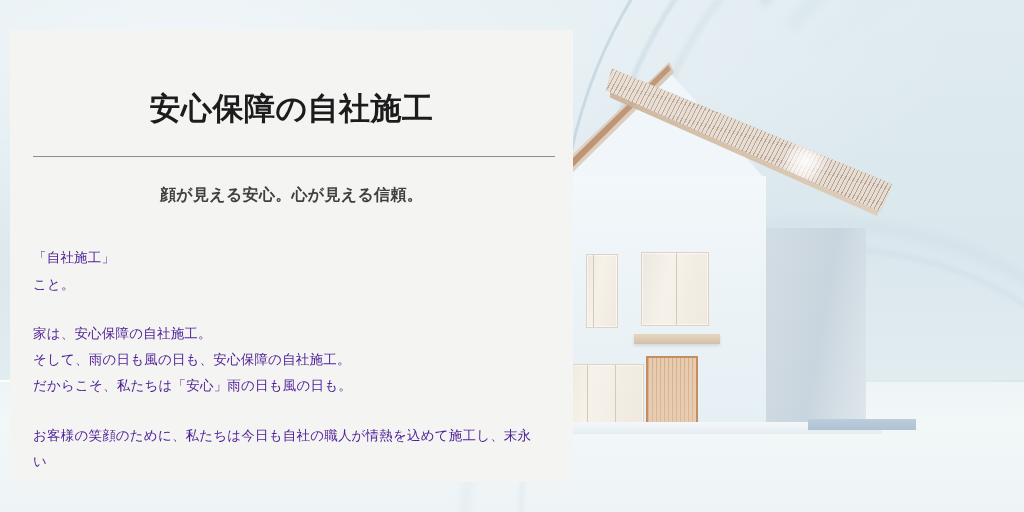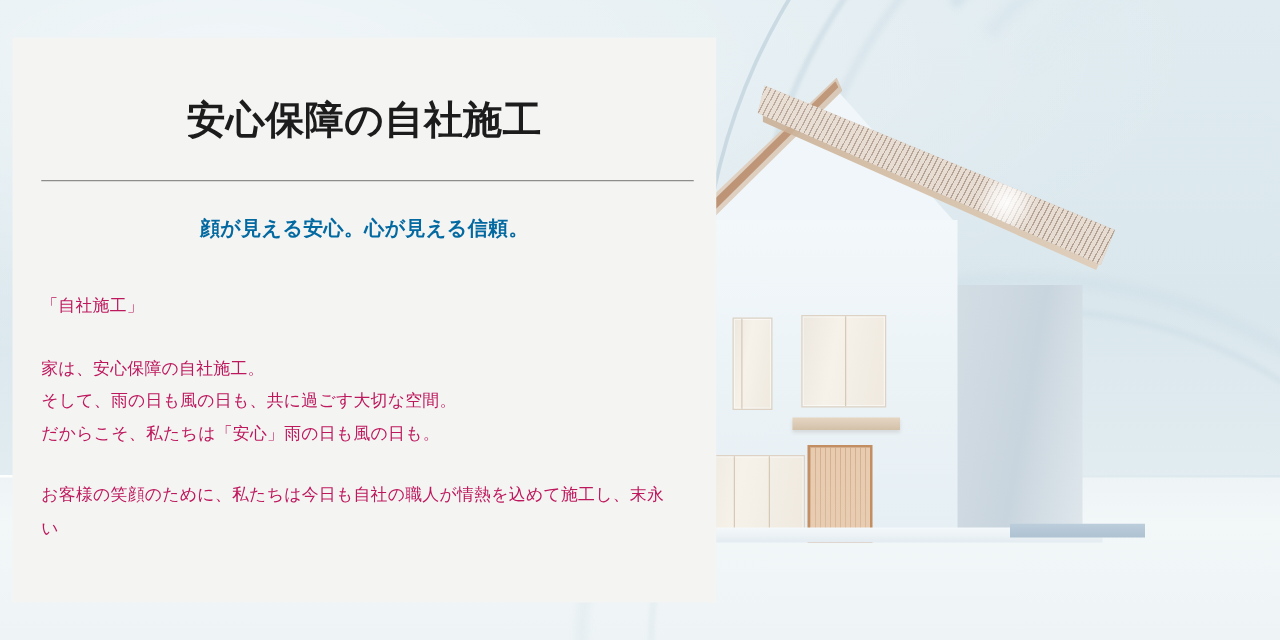--- a/index.html
+++ b/index.html
@@ -276,21 +276,21 @@
   .card {
     position: absolute;
     left: 10px;
     top: 30px;
     width: 563px;
     height: 452px;
     background: #f4f4f3;
   }
 
   .card-title {
-    margin: 0;
+    margin: 12px;
     padding: 48px 0 0 0;
     text-align: center;
     font-size: 31px;
     font-weight: 700;
     letter-spacing: 0.5px;
     color: #1c1c1c;
     line-height: 1.2;
   }
 
   .divider {
@@ -298,32 +298,32 @@
     background: #8d8d8d;
     margin: 29px 18px 0 23px;
   }
 
   .card-subtitle {
     margin: 0;
     padding: 28px 0 0 0;
     text-align: center;
     font-size: 16px;
     font-weight: 700;
-    color: #0369a1;
+    color: #404040;
     letter-spacing: 0.3px;
   }
 
   .body-copy {
     padding: 38px 30px 0 23px;
   }
   .para {
     margin: 0 0 23px 0;
     font-size: 13.5px;
     line-height: 1.95;
-    color: #be185d;
+    color: #4c1d95;
     letter-spacing: 0.2px;
   }
   .para:last-child { margin-bottom: 0; }
   .para .ln { display: block; }
 </style>
 </head>
 <body>
 
 <div class="screen">
 
@@ -369,24 +369,25 @@
   <div class="card">
     <h1 class="card-title">安心保障の自社施工</h1>
 
     <div class="divider"></div>
 
     <h2 class="card-subtitle">顔が見える安心。心が見える信頼。</h2>
 
     <div class="body-copy">
       <p class="para">
         <span class="ln">「自社施工」</span>
+        <span class="ln">こと。</span>
       </p>
       <p class="para">
         <span class="ln">家は、安心保障の自社施工。</span>
-        <span class="ln">そして、雨の日も風の日も、共に過ごす大切な空間。</span>
+        <span class="ln">そして、雨の日も風の日も、安心保障の自社施工。</span>
         <span class="ln">だからこそ、私たちは「安心」雨の日も風の日も。</span>
       </p>
       <p class="para">
         <span class="ln">お客様の笑顔のために、私たちは今日も自社の職人が情熱を込めて施工し、末永い</span>
 
       </p>
     </div>
   </div>
 
 </div>

